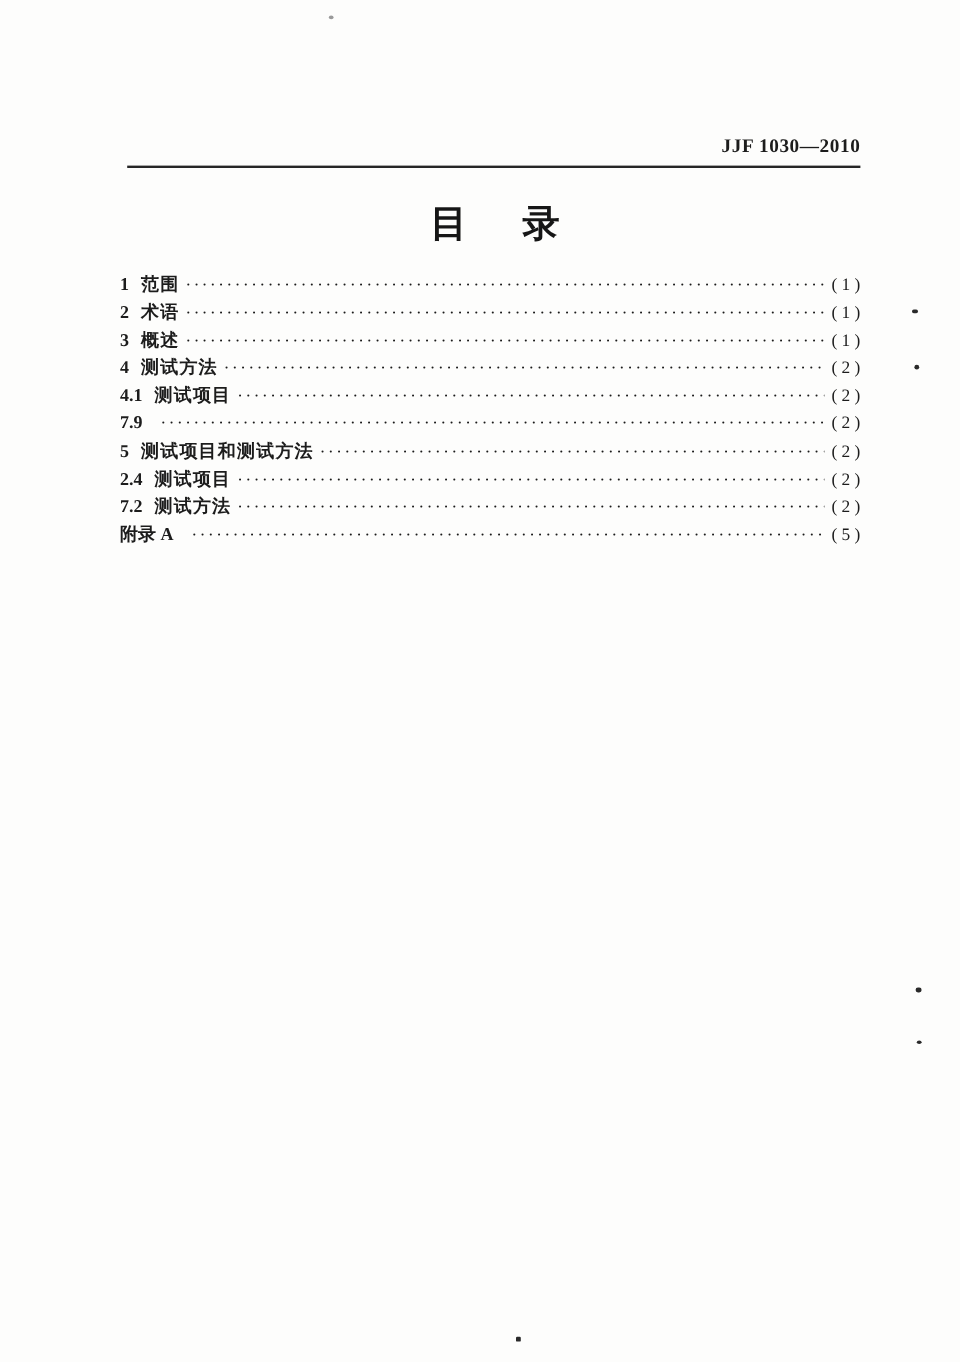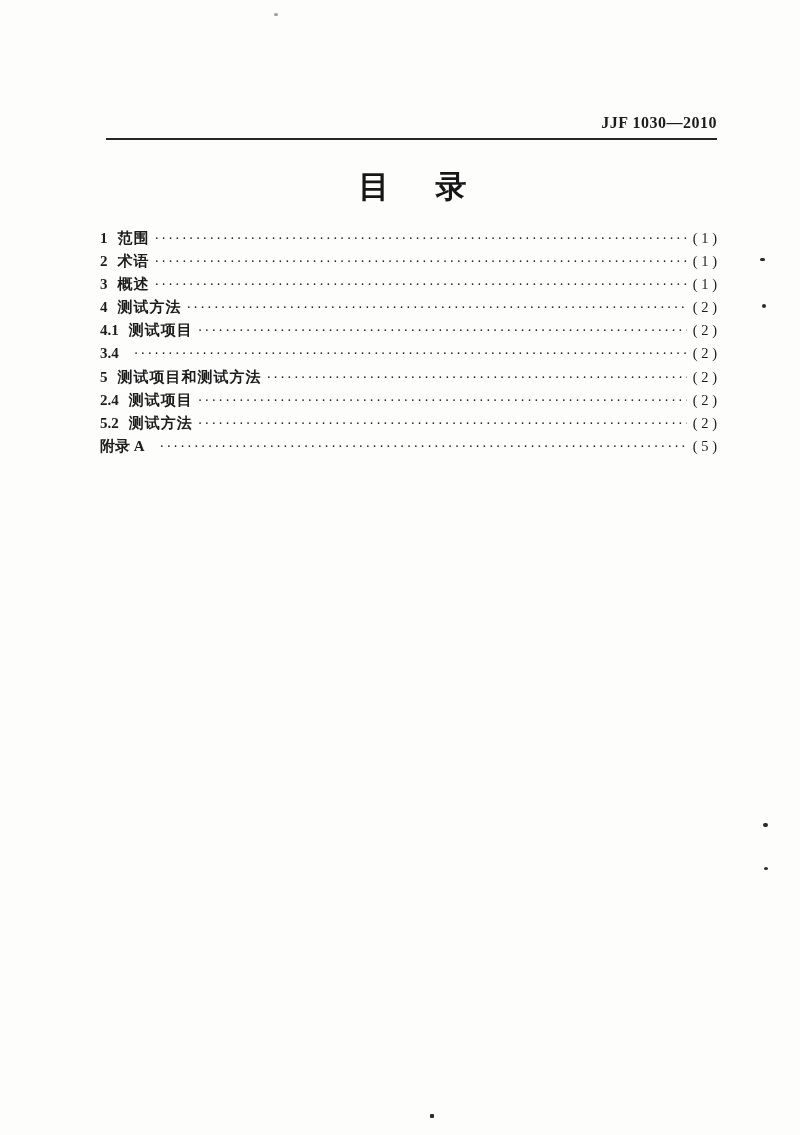--- a/index.html
+++ b/index.html
@@ -96,41 +96,41 @@
     </div>
 
     <div class="toc-row">
       <span class="num">4.1</span>
       <span class="ttl">测试项目</span>
       <span class="leader"></span>
       <span class="pg">( 2 )</span>
     </div>
 
     <div class="toc-row">
-      <span class="num">3.4</span>
+      <span class="num">7.9</span>
       <span class="leader"></span>
       <span class="pg">( 2 )</span>
     </div>
 
     <div class="toc-row">
       <span class="num">5</span>
       <span class="ttl">测试项目和测试方法</span>
       <span class="leader"></span>
       <span class="pg">( 2 )</span>
     </div>
 
     <div class="toc-row">
       <span class="num">2.4</span>
       <span class="ttl">测试项目</span>
       <span class="leader"></span>
       <span class="pg">( 2 )</span>
     </div>
 
     <div class="toc-row">
-      <span class="num">5.2</span>
+      <span class="num">7.2</span>
       <span class="ttl">测试方法</span>
       <span class="leader"></span>
       <span class="pg">( 2 )</span>
     </div>
 
     <div class="toc-row">
       <span class="num">附录 A</span>
       <span class="leader"></span>
       <span class="pg">( 5 )</span>
     </div>

